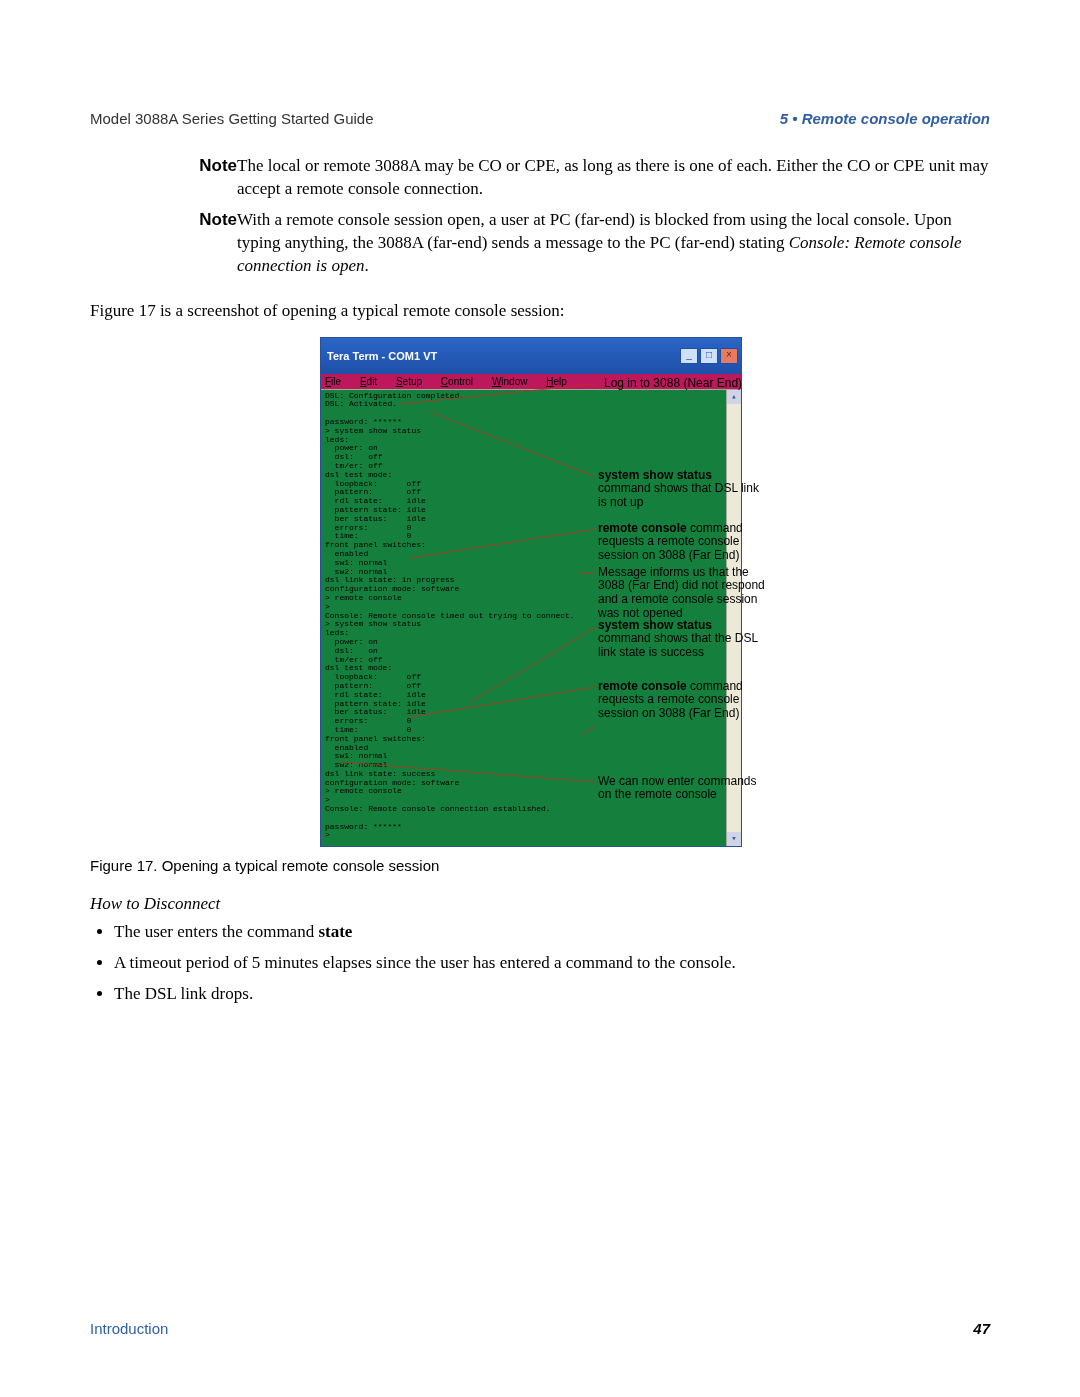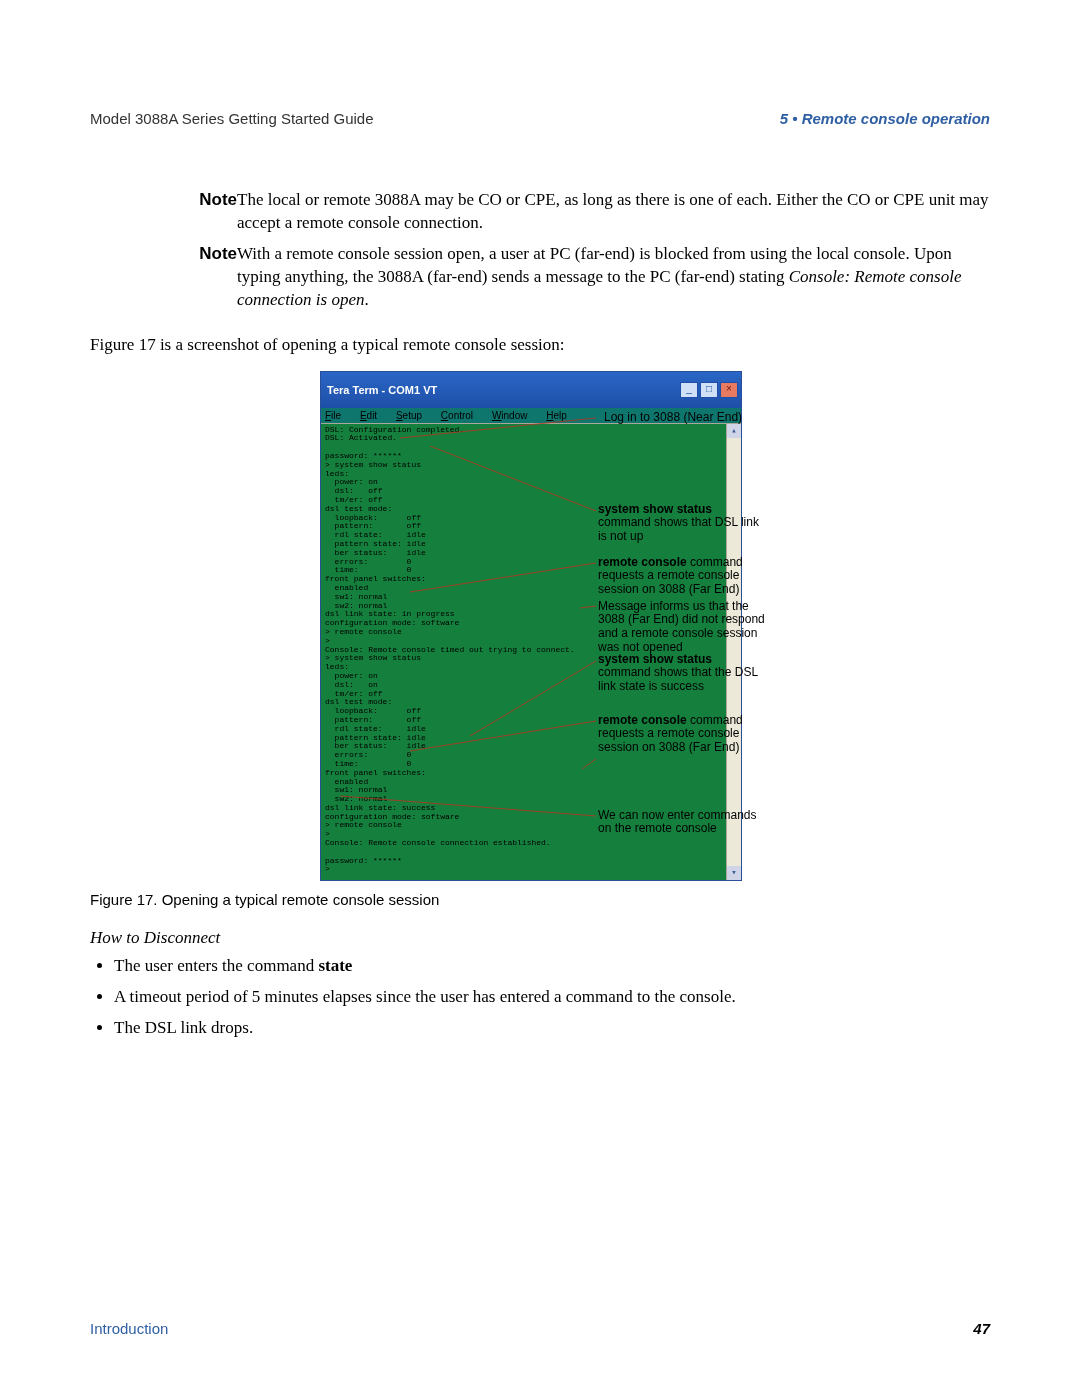--- a/index.html
+++ b/index.html
@@ -13,21 +13,21 @@
     padding: 110px 90px 60px 90px;
     box-sizing: border-box;
     height: 1397px;
     position: relative;
   }
   .header-row {
     display: flex;
     justify-content: space-between;
     font-family: Arial, Helvetica, sans-serif;
     font-size: 15px;
-    margin-bottom: 62px;
+    margin-bottom: 28px;
     gap: 20px;
   }
   .header-left { color: #333; }
   .header-right { color: #2f5fa3; font-weight: bold; font-style: italic; }
   .note-block {
     display: flex;
     margin-left: 85px;
     margin-bottom: 8px;
     font-size: 17px;
     line-height: 1.35;
@@ -81,21 +81,21 @@
     background: #cfe0f7;
     border: 1px solid #1e4fa8;
     color: #1e4fa8;
     font-size: 10px;
     line-height: 12px;
     text-align: center;
     font-family: Arial;
   }
   .win-btn.close { background:#e97a62; color:#6a1a0a; }
   .menubar {
-    background:#0f766e;
+    background:#be185d;
     border-bottom:1px solid #aca899;
     padding: 2px 4px;
     font-family: Tahoma, Arial;
     font-size: 10px;
   }
   .menubar span { margin-right: 8px; }
   .menubar u { text-decoration: underline; }
   .term {
     background:#15803d;
     padding: 2px 4px 6px 4px;

